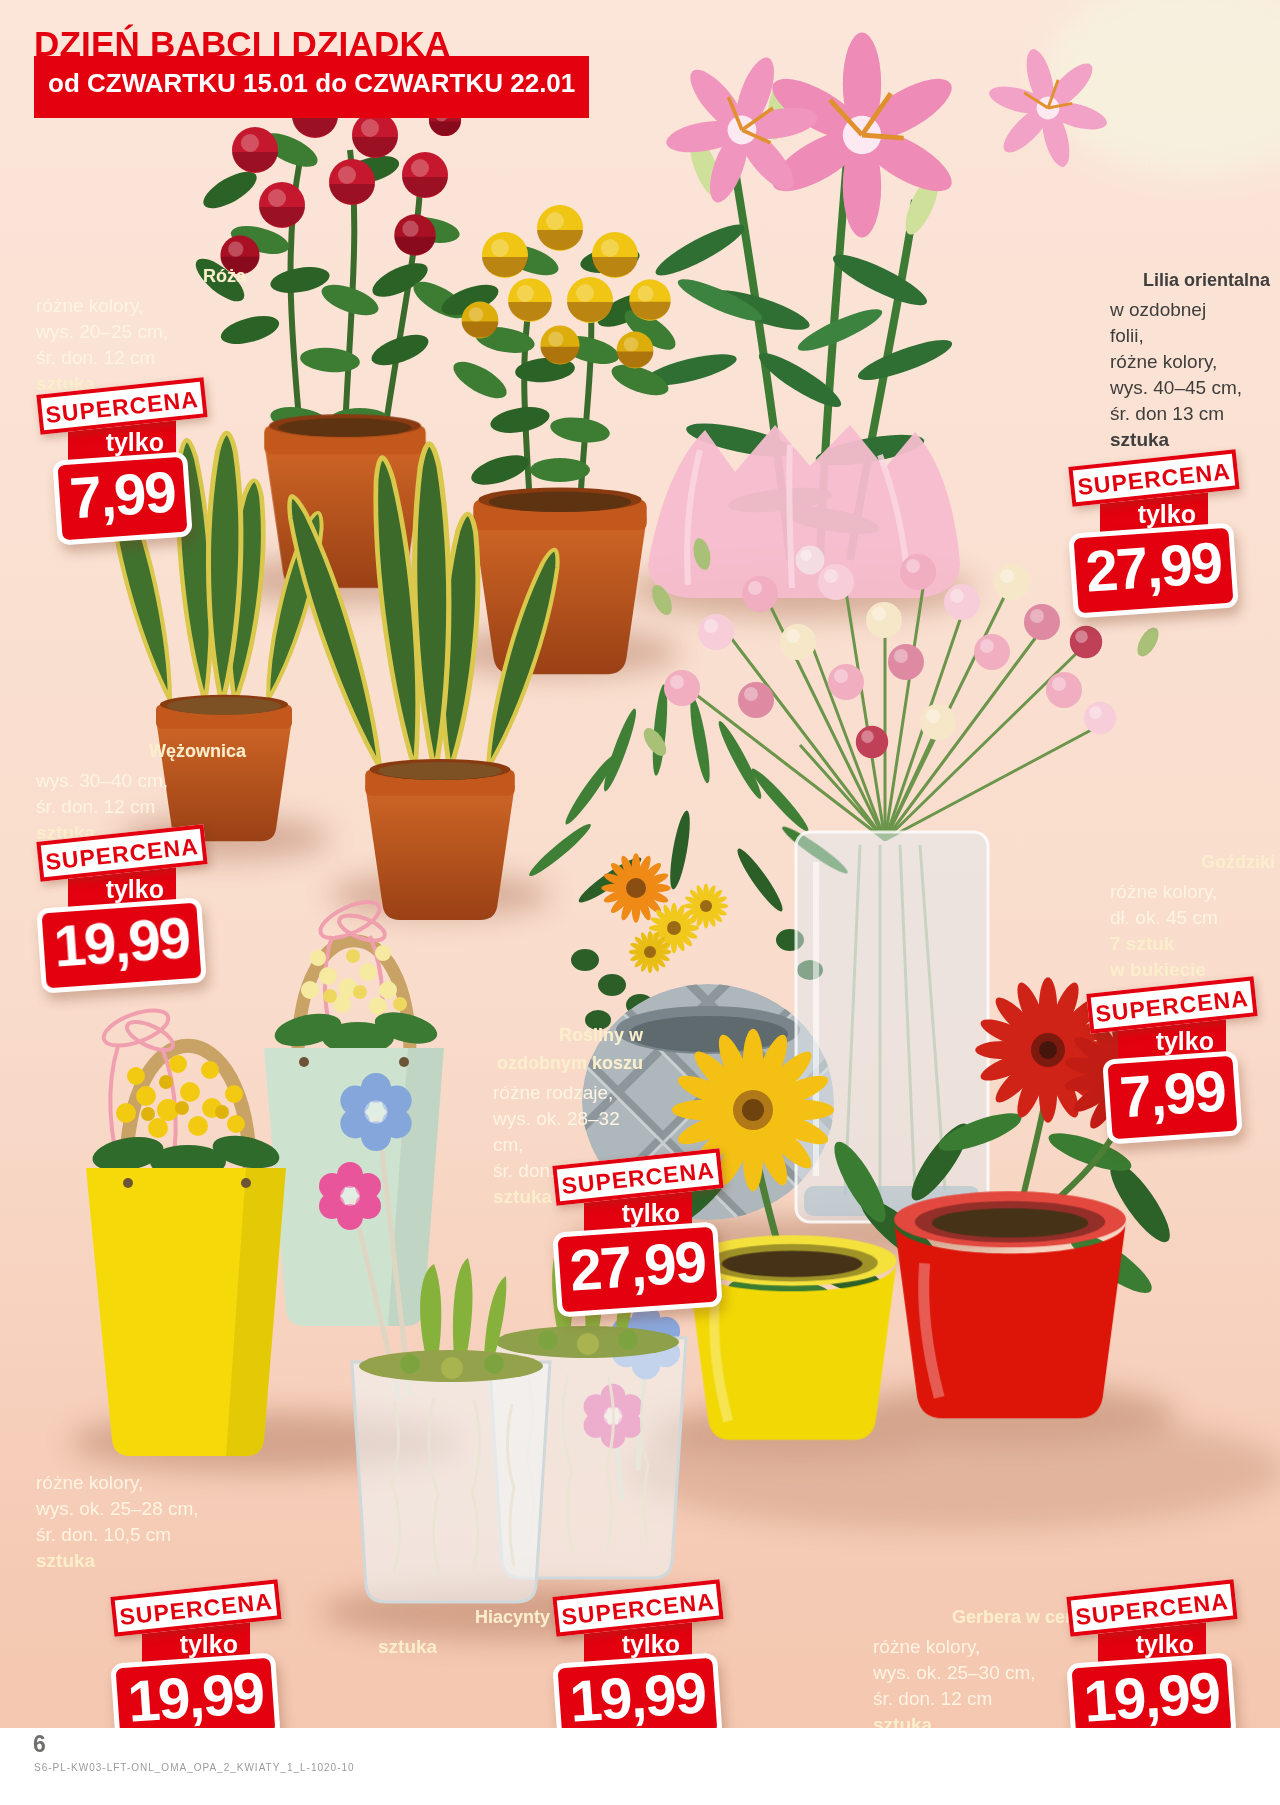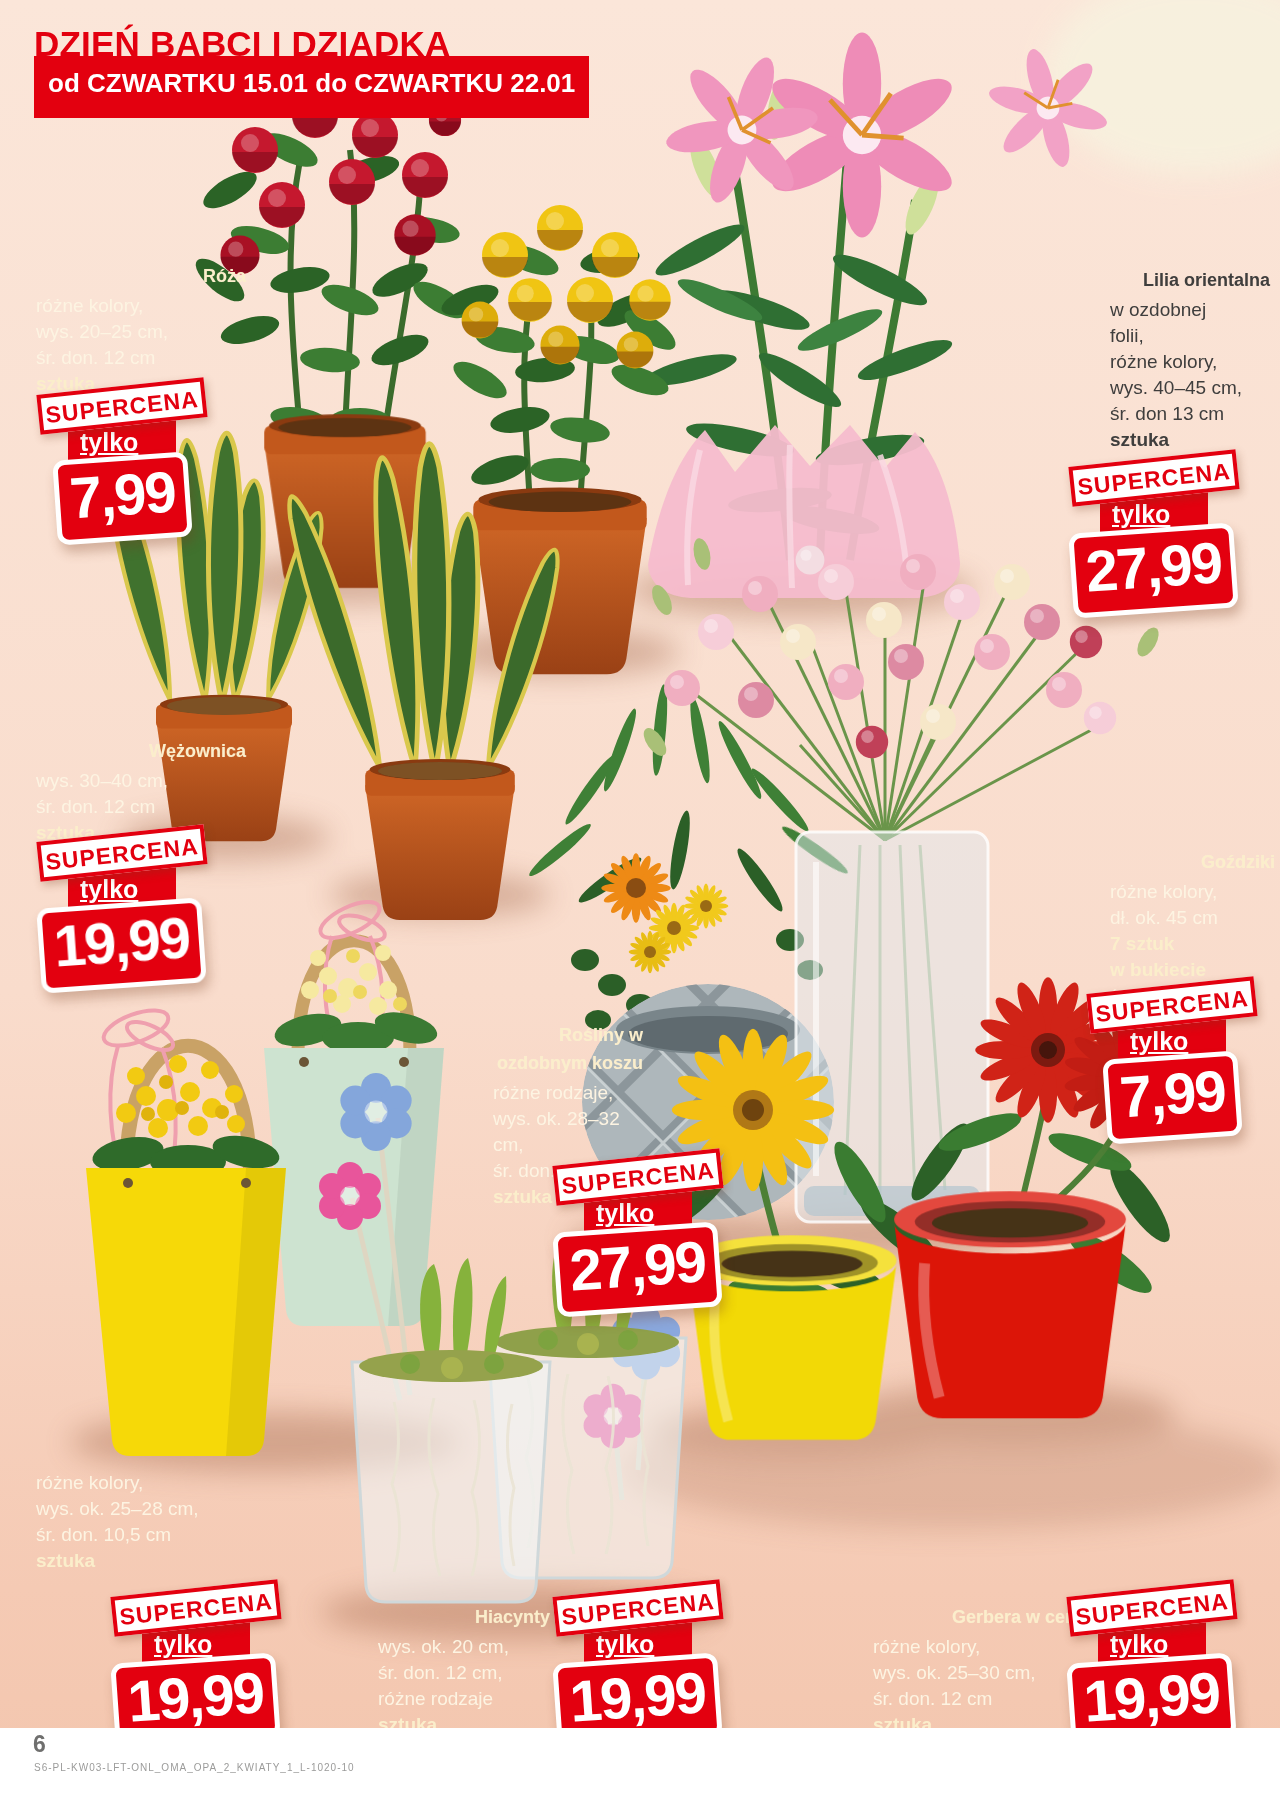--- a/index.html
+++ b/index.html
@@ -18,23 +18,23 @@
           text-shadow:0 0 1px rgba(255,255,255,0.25);text-align:right;}
   .p-desc,.p-note{font-size:19px;line-height:26px;color:#fdf4e2;white-space:pre-line;}
   .p-emph{font-size:19px;line-height:26px;font-weight:bold;color:#fbeecb;white-space:pre-line;}
   .p-note{opacity:.92;}
   .pinfo.dark .p-name,.pinfo.dark .p-desc,.pinfo.dark .p-emph{color:#3f3e3d;text-shadow:none;}
 
   .badge{position:absolute;z-index:6;width:180px;text-align:center;}
   .sc{display:block;margin:0 6px;background:#fff;border:4px solid #e3000f;color:#e3000f;
       font-weight:bold;font-size:23px;letter-spacing:1px;line-height:1.15;padding:4px 2px 2px;
       transform:rotate(-6deg);position:relative;z-index:3;box-shadow:2px 4px 8px rgba(120,60,30,.3);}
-  .tylko{display:block;background:#e3000f;width:108px;margin:-15px auto 0;text-align:left;
+  .tylko{display:block;background:#e3000f;width:108px;margin:-15px auto 0;text-align:right;
          color:#fff;font-weight:bold;font-size:25px;padding:17px 12px 4px;box-sizing:border-box;
-         position:relative;z-index:2;text-decoration:underline;}
+         position:relative;z-index:2;}
   .price{display:inline-block;background:#e3000f;color:#fff;font-weight:bold;font-size:58px;
          line-height:.92;letter-spacing:-2px;padding:7px 10px 15px;margin-top:-5px;
          border:5px solid #fff;border-radius:12px;transform:rotate(-4deg);
          position:relative;z-index:4;box-shadow:3px 8px 12px rgba(120,60,30,.3);}
 
   .footer{position:absolute;left:0;top:1728px;width:1280px;height:77px;background:#fff;z-index:7;}
   .page-num{position:absolute;left:33px;top:3px;font-size:23px;font-weight:bold;color:#6f6f6e;}
   .foot-code{position:absolute;left:34px;top:34px;font-size:10px;color:#9b9b9a;letter-spacing:1px;}
 </style>
 </head>
@@ -611,23 +611,20 @@
 
 <div class="pinfo" style="left:36px;top:1470px;width:285px">
   <div class="p-desc">różne kolory,
 wys. ok. 25–28 cm,
 śr. don. 10,5 cm</div>
   <div class="p-emph">sztuka</div>
 </div>
 
 <div class="pinfo" style="left:378px;top:1603px;width:240px">
   <div class="p-name">Hiacynty w szkle</div>
-  <div class="p-desc">wys. ok. 20 cm,
-śr. don. 12 cm,
-różne rodzaje</div>
   <div class="p-emph">sztuka</div>
 </div>
 
 <div class="pinfo" style="left:873px;top:1603px;width:250px">
   <div class="p-name">Gerbera w ceramice</div>
   <div class="p-desc">różne kolory,
 wys. ok. 25–30 cm,
 śr. don. 12 cm</div>
   <div class="p-emph">sztuka</div>
 </div>

